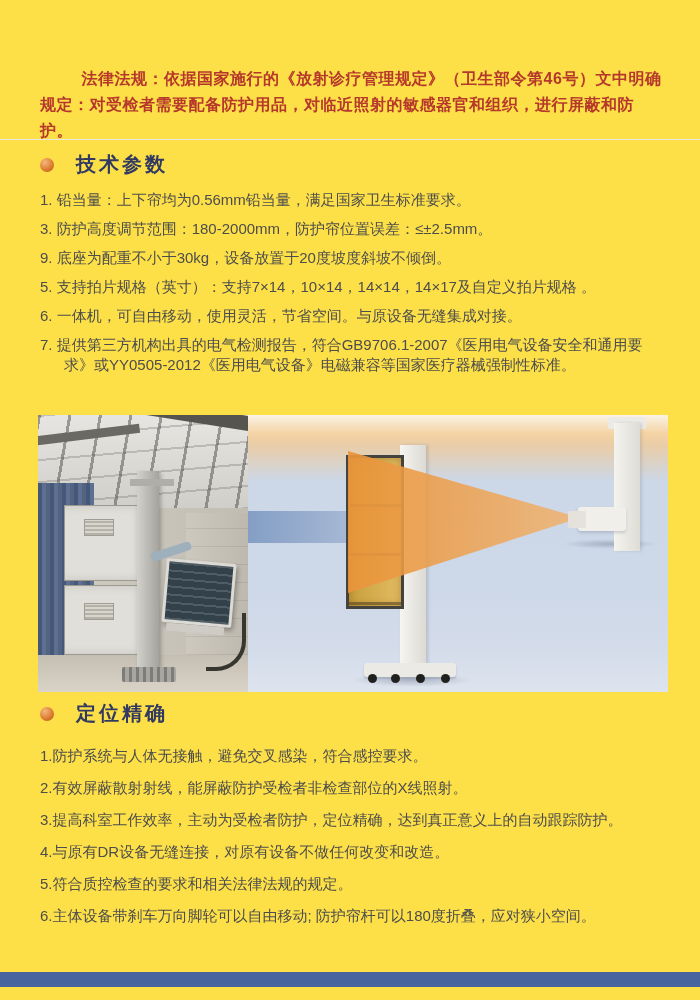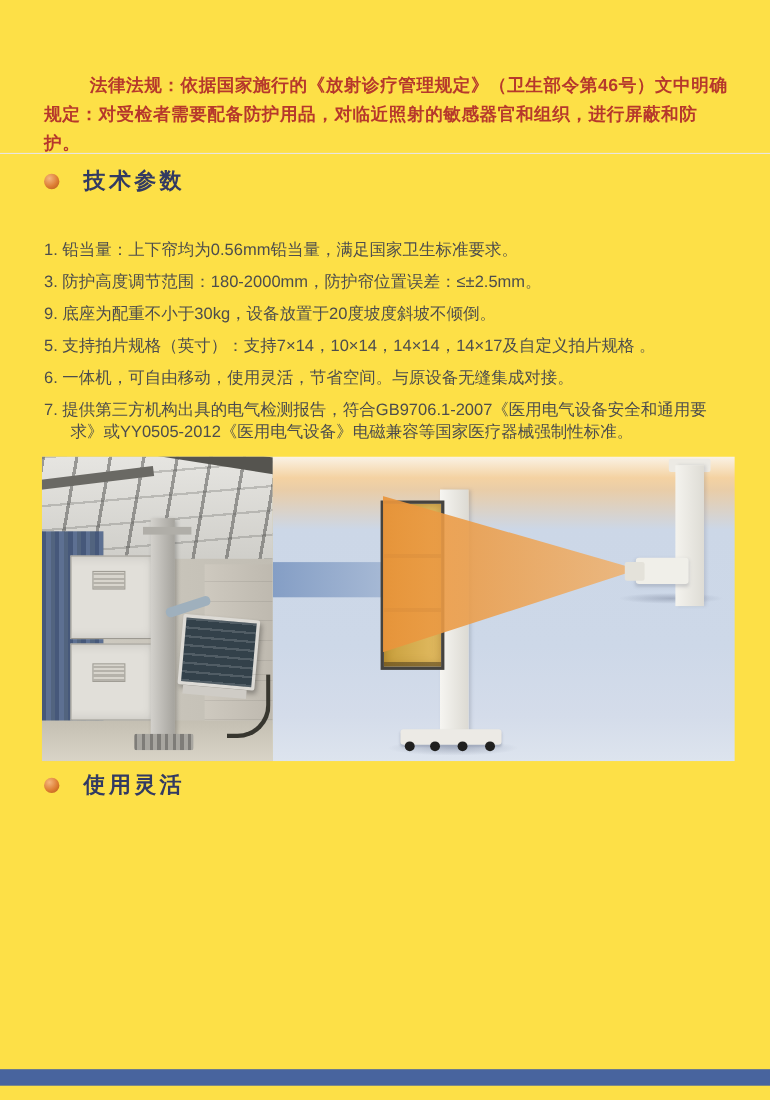--- a/index.html
+++ b/index.html
@@ -19,21 +19,21 @@
   .section-head.tech{top:151px;}
   .section-head.features{top:700px;}
   .sphere{
     width:14px;height:14px;border-radius:50%;
     background:radial-gradient(circle at 35% 30%,#f5b77f,#dd7e33 55%,#b35617 100%);
     flex:0 0 auto;
   }
   .section-title{font-size:20px;font-weight:bold;color:#323a62;letter-spacing:3px;}
   
   .plist{position:absolute;left:40px;width:626px;color:#4d4d4d;font-size:15px;}
-  .plist.tech{top:190px;margin-top:28px;}
+  .plist.tech{top:190px;}
   .plist.features{top:746px;}
   .plist p{margin:0 0 9px 0;line-height:20px;padding-left:1.6em;text-indent:-1.6em;}
   .plist.features p{margin-bottom:12px;padding-left:1.1em;text-indent:-1.1em;}
   
   .figure{position:absolute;left:38px;top:415px;width:630px;height:277px;overflow:hidden;}
   .photo{position:absolute;left:0;top:0;width:210px;height:277px;background:#c9c5bb;overflow:hidden;}
   .ph-ceiling{position:absolute;left:0;top:0;width:100%;height:95px;
     background:
       repeating-linear-gradient(100deg,rgba(60,60,58,.45) 0 3px,transparent 3px 30px),
       repeating-linear-gradient(175deg,rgba(120,120,116,.35) 0 2px,transparent 2px 22px),
@@ -154,19 +154,27 @@
       <div class="rd-cone"></div>
       <div class="rd-device-cap"></div>
       <div class="rd-device-col"></div>
       <div class="rd-device-arm"></div>
       <div class="rd-device-head"></div>
     </div>
   </div>
 
   <div class="section-head features">
     <span class="sphere"></span>
-    <span class="section-title">使用灵活</span>
+    <span class="section-title">定位精确</span>
   </div>
 
+  <div class="plist features">
+    <p>1.防护系统与人体无接触，避免交叉感染，符合感控要求。</p>
+    <p>2.有效屏蔽散射射线，能屏蔽防护受检者非检查部位的X线照射。</p>
+    <p>3.提高科室工作效率，主动为受检者防护，定位精确，达到真正意义上的自动跟踪防护。</p>
+    <p>4.与原有DR设备无缝连接，对原有设备不做任何改变和改造。</p>
+    <p>5.符合质控检查的要求和相关法律法规的规定。</p>
+    <p>6.主体设备带刹车万向脚轮可以自由移动; 防护帘杆可以180度折叠，应对狭小空间。</p>
+  </div>
 
   <div class="footer-bar"></div>
 
 </div>
 
 </body></html>

